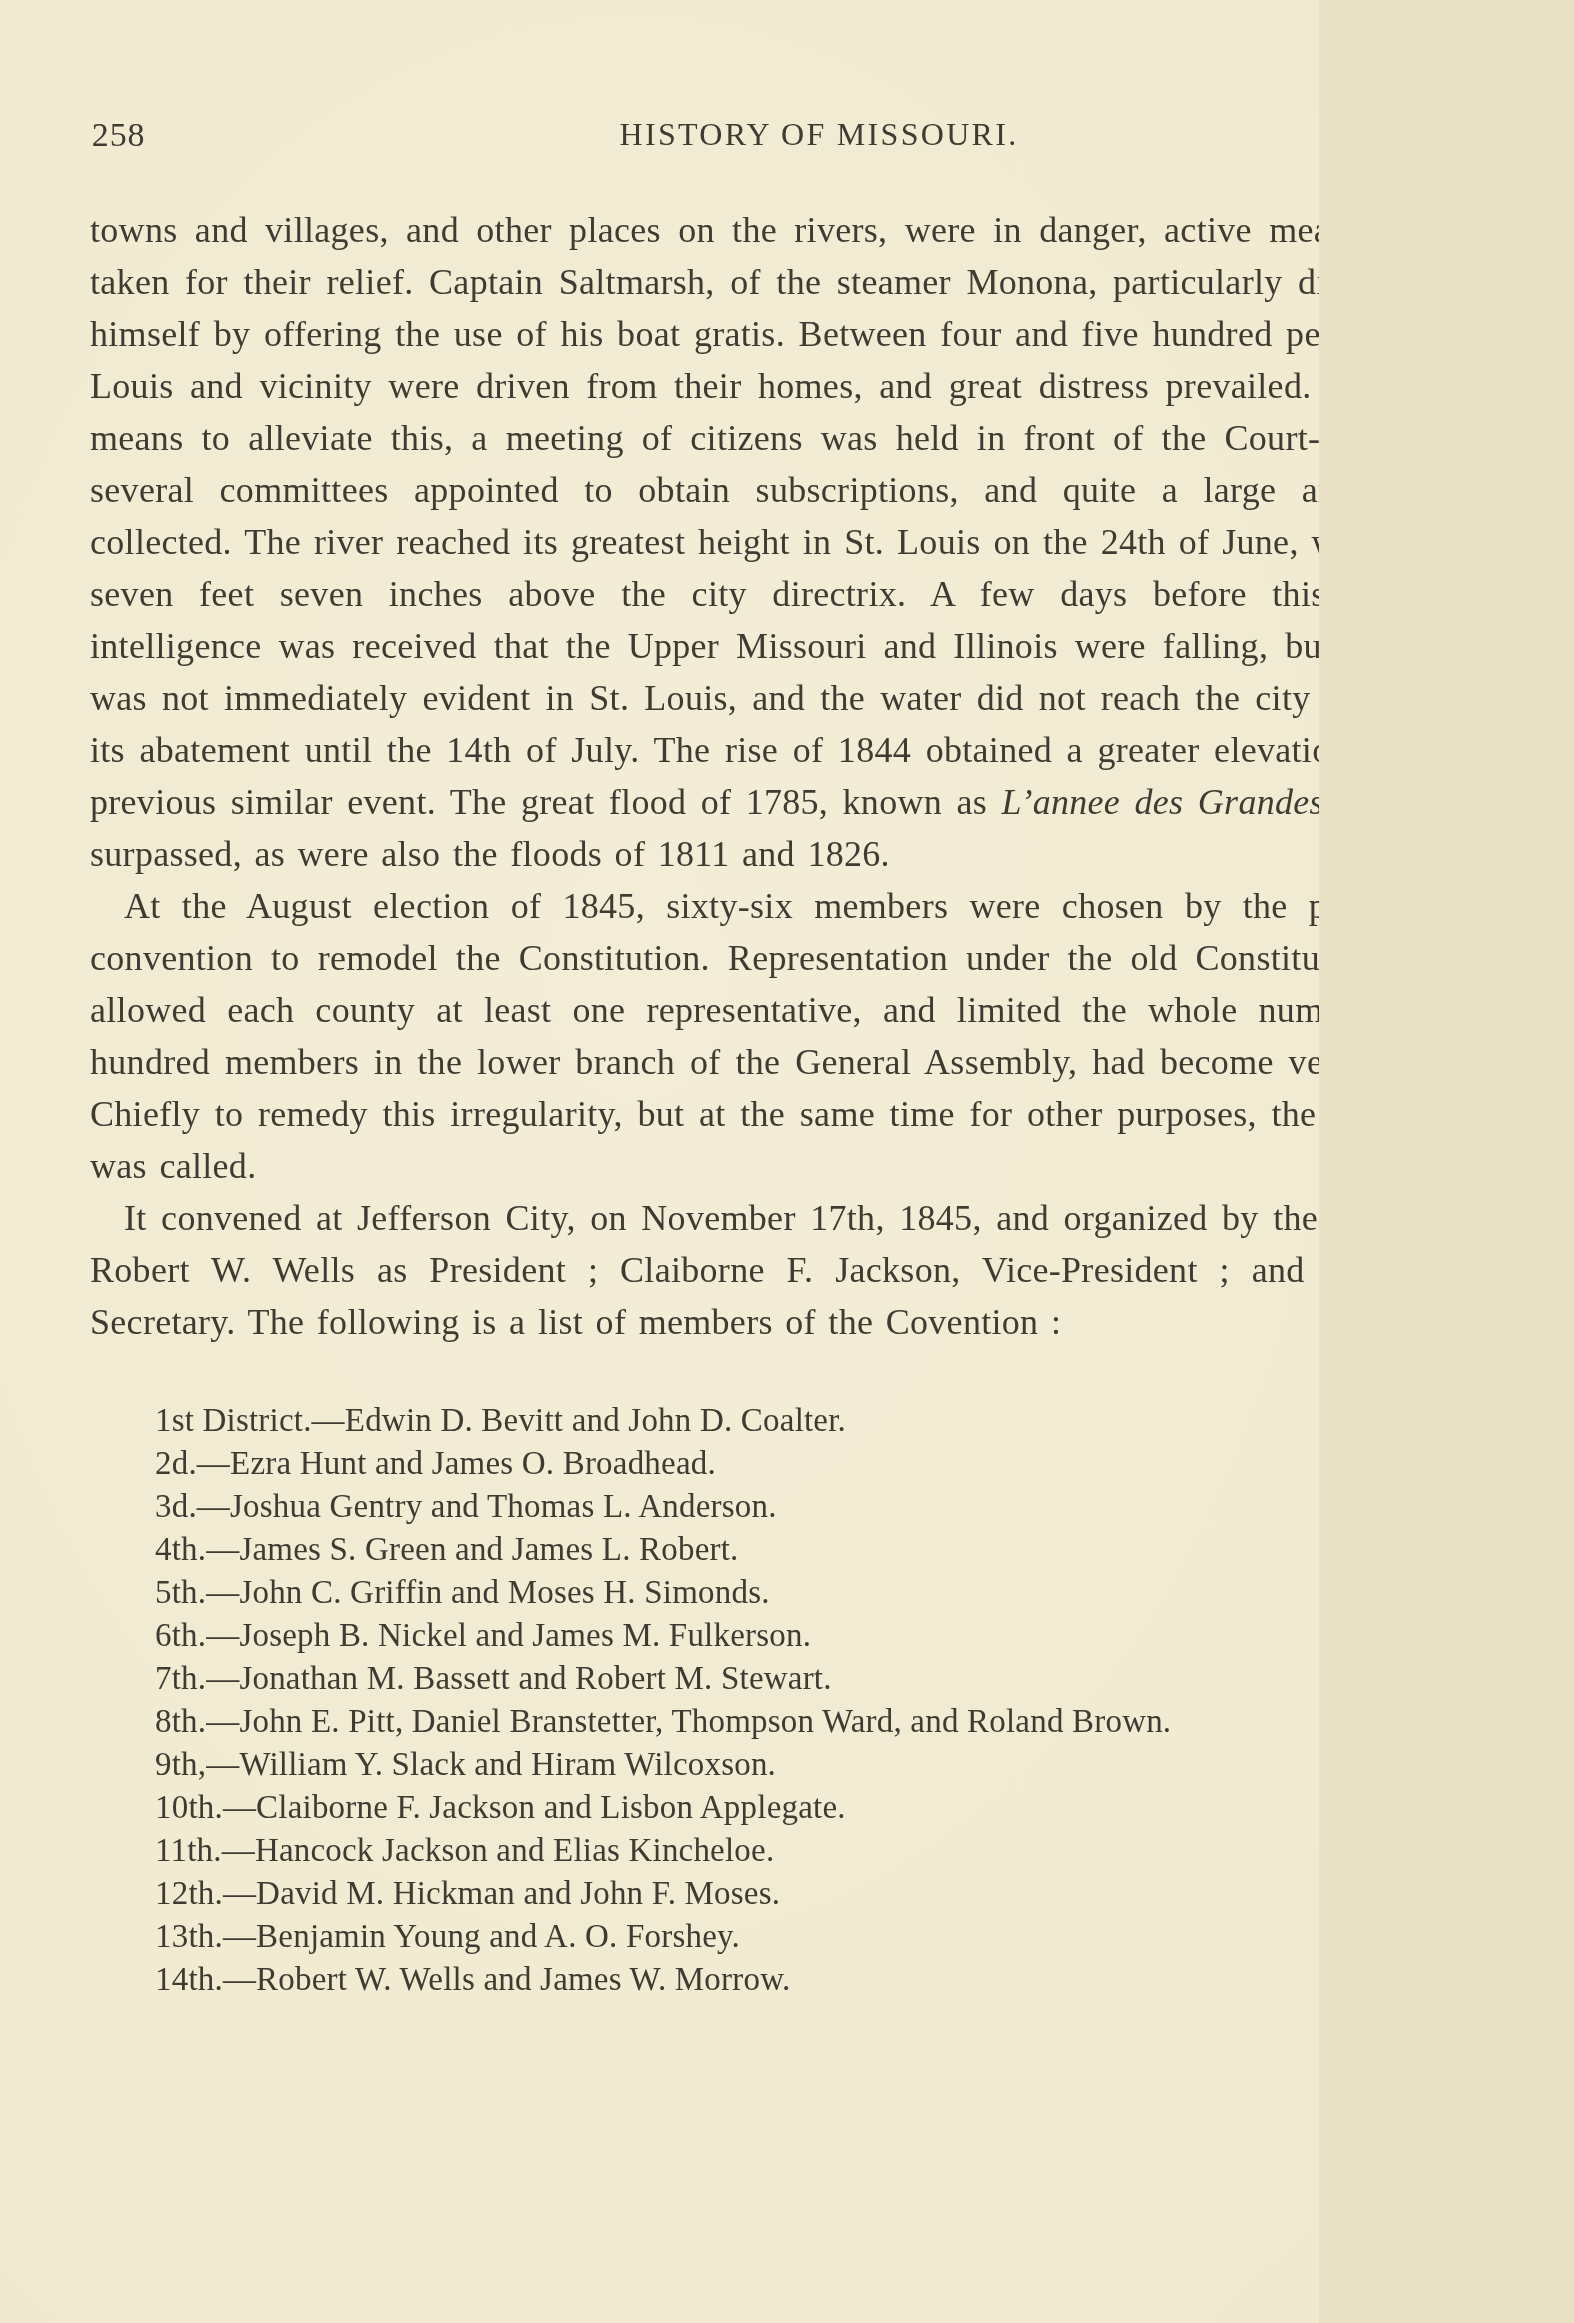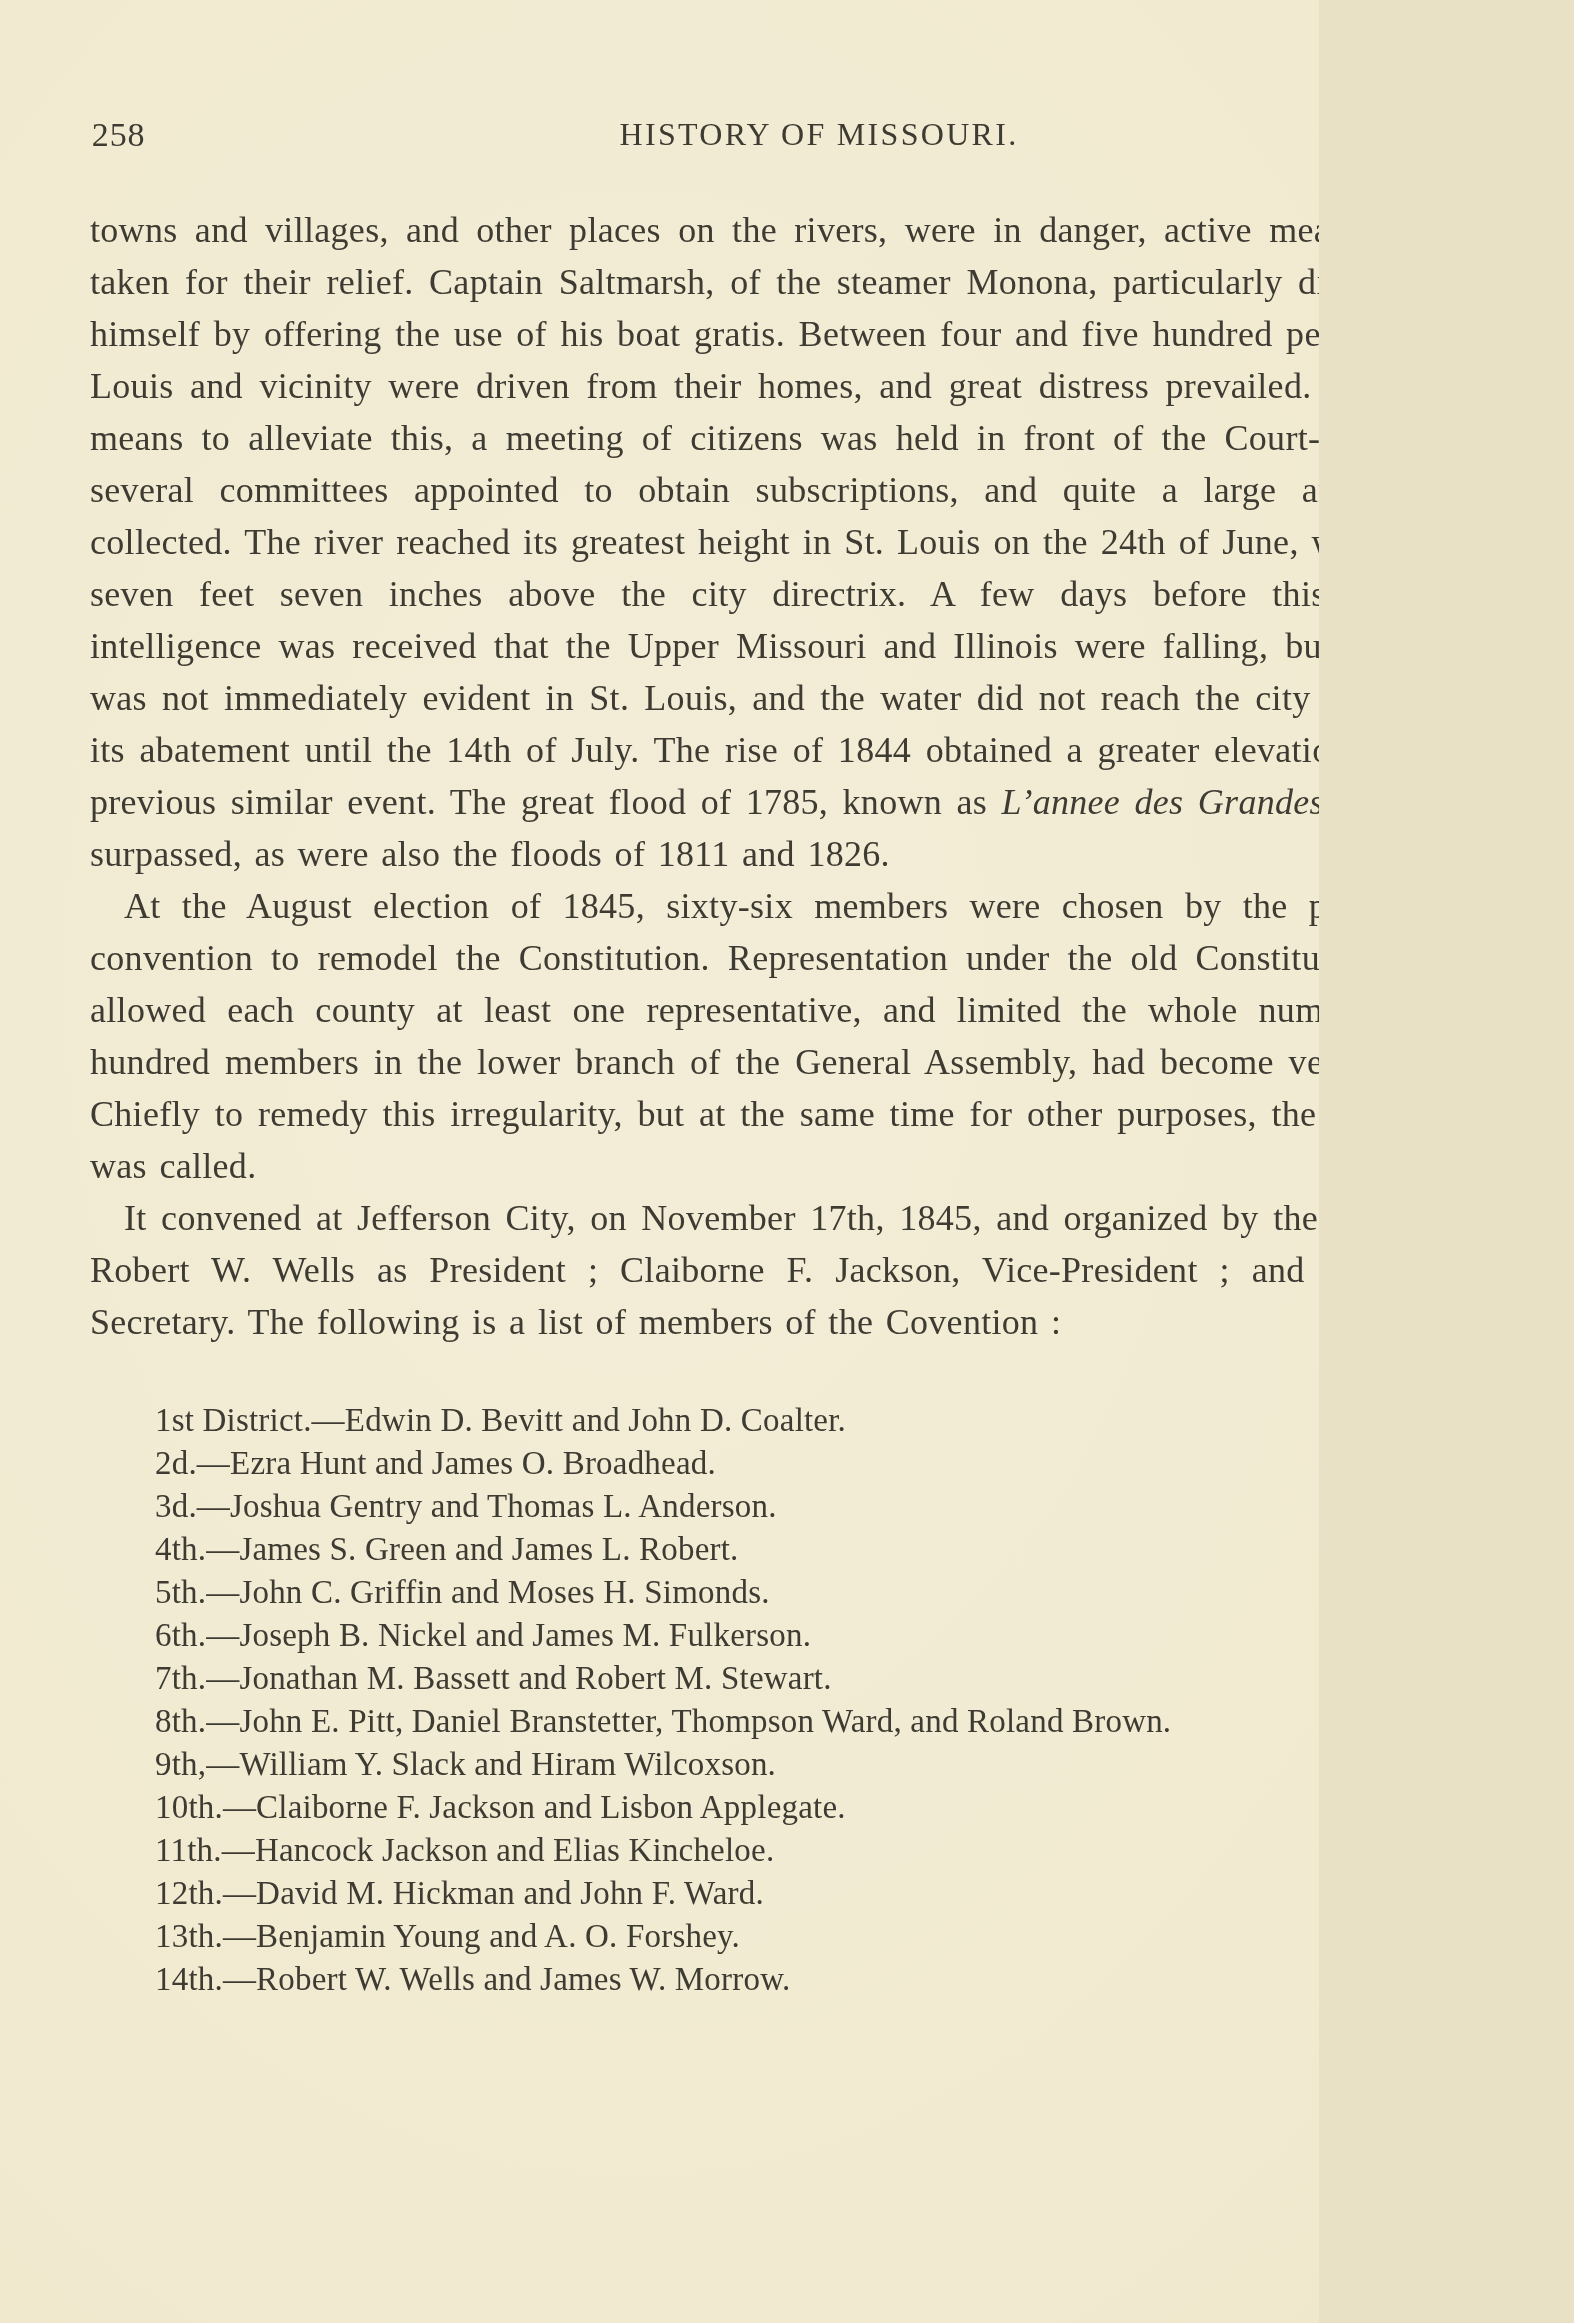--- a/index.html
+++ b/index.html
@@ -89,20 +89,20 @@
         <div class="member-row">2d.—Ezra Hunt and James O. Broadhead.</div>
         <div class="member-row">3d.—Joshua Gentry and Thomas L. Anderson.</div>
         <div class="member-row">4th.—James S. Green and James L. Robert.</div>
         <div class="member-row">5th.—John C. Griffin and Moses H. Simonds.</div>
         <div class="member-row">6th.—Joseph B. Nickel and James M. Fulkerson.</div>
         <div class="member-row">7th.—Jonathan M. Bassett and Robert M. Stewart.</div>
         <div class="member-row">8th.—John E. Pitt, Daniel Branstetter, Thompson Ward, and Roland Brown.</div>
         <div class="member-row">9th,—William Y. Slack and Hiram Wilcoxson.</div>
         <div class="member-row">10th.—Claiborne F. Jackson and Lisbon Applegate.</div>
         <div class="member-row">11th.—Hancock Jackson and Elias Kincheloe.</div>
-        <div class="member-row">12th.—David M. Hickman and John F. Ward.</div>
+        <div class="member-row">12th.—David M. Hickman and John F. Moses.</div>
         <div class="member-row">13th.—Benjamin Young and A. O. Forshey.</div>
         <div class="member-row">14th.—Robert W. Wells and James W. Morrow.</div>
       </div>
   </main>
 
 </div>
 
 
 </body></html>

